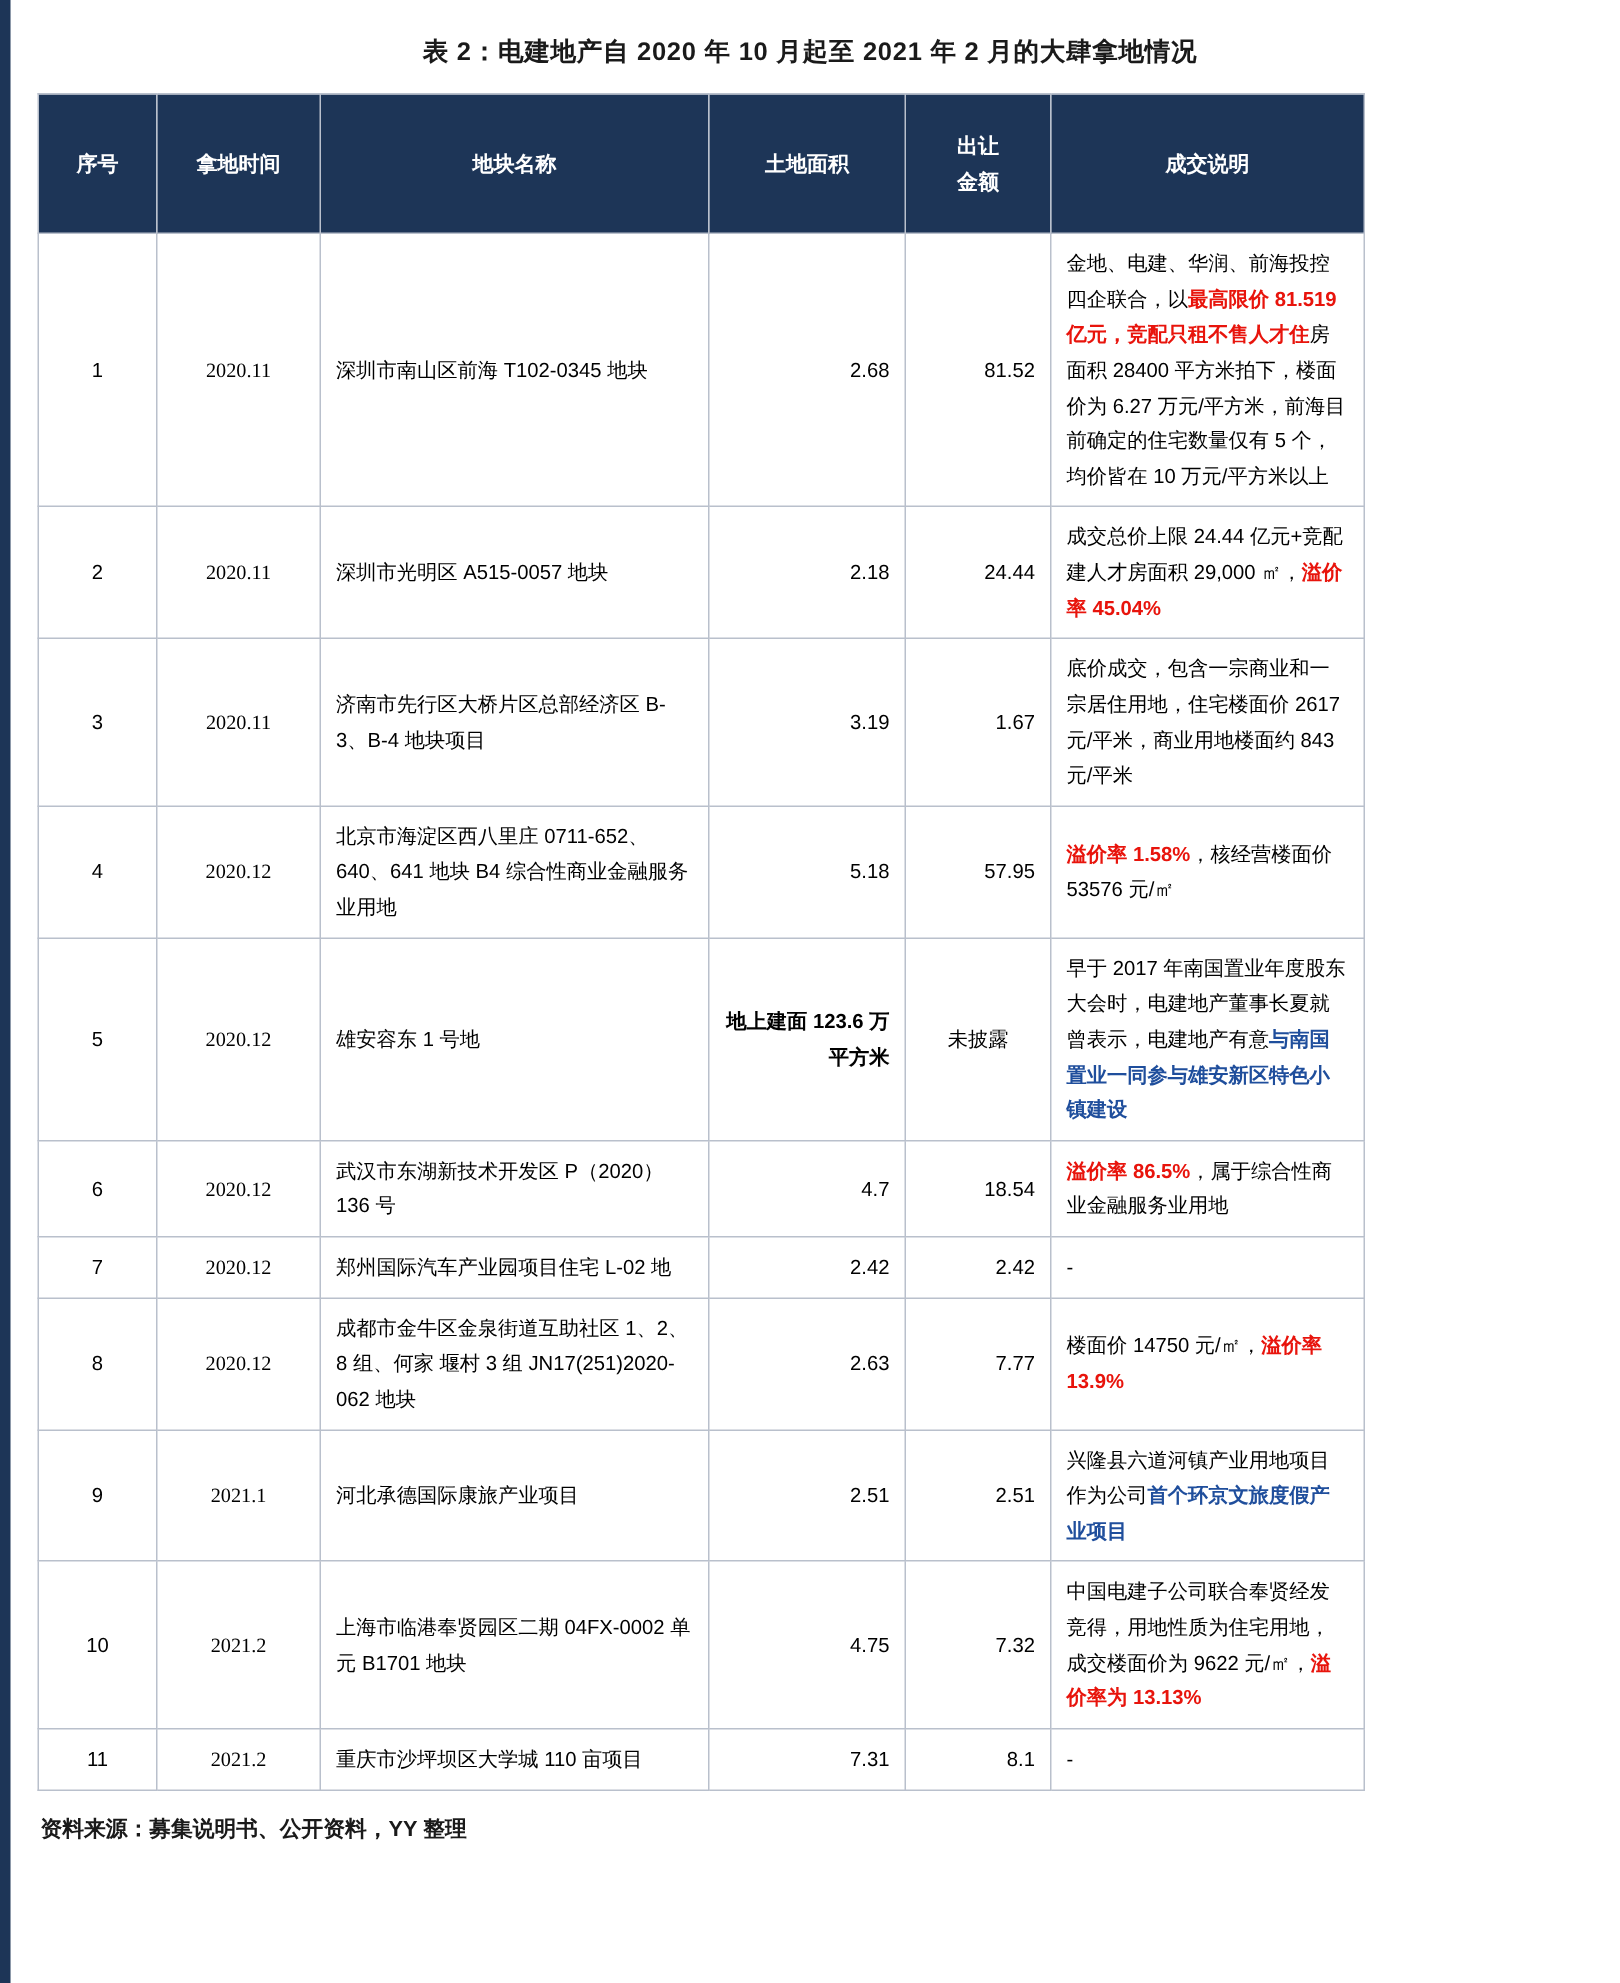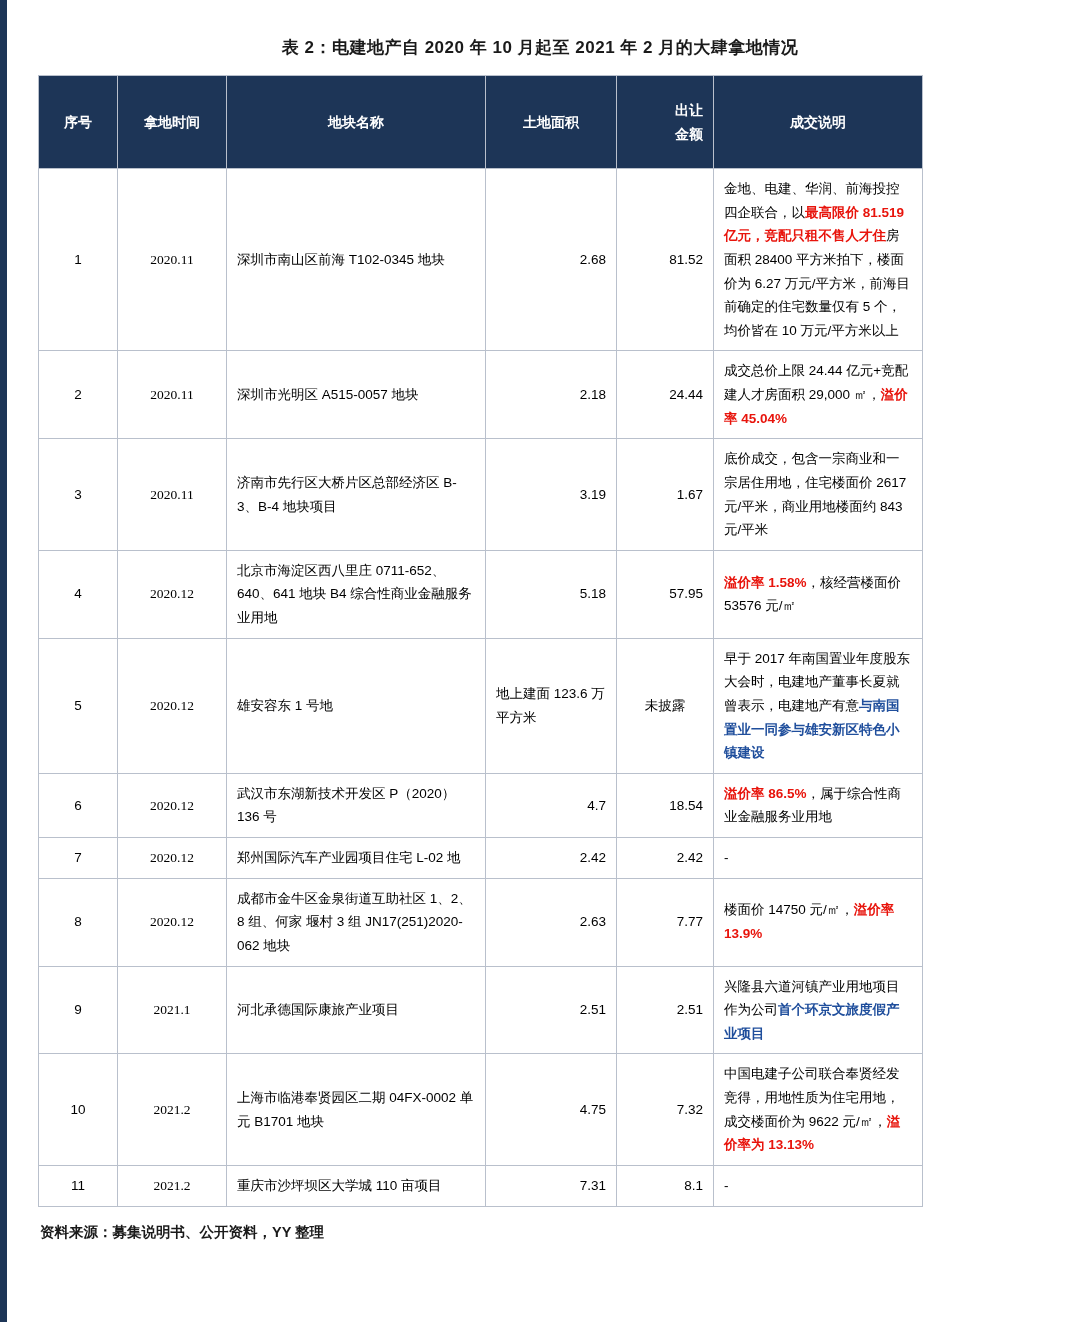--- a/index.html
+++ b/index.html
@@ -10,21 +10,21 @@
   body {
     width: 1080px;
     min-height: 1322px;
     font-family: "Liberation Sans", "DejaVu Sans", sans-serif;
     color: #000000;
     position: relative;
   }
   .page {
     width: 1080px;
     box-sizing: border-box;
-    padding: 16px;
+    padding: 3px;
     position: relative;
   }
   
   .left-bar {
     position: absolute;
     left: 0;
     top: 0;
     width: 7px;
     height: 1322px;
     background: #1d3557;
@@ -66,22 +66,22 @@
   td.c-idx   { text-align: center; width: 58px; }
   td.c-date  { text-align: center; width: 88px; font-family: Liberation Serif, serif; }
   td.c-name  { text-align: left;   width: 238px; }
   td.c-area  { text-align: right;  width: 110px; }
   td.c-amt   { text-align: right;  width: 76px; }
   td.c-desc  { text-align: left; }
   th.h-idx  { width: 58px; }
   th.h-date { width: 88px; }
   th.h-name { width: 238px; }
   th.h-area { width: 110px; }
-  th.h-amt  { width: 76px; text-align: right; }
-  .c-area.left-align { text-align: left; }
+  th.h-amt  { width: 76px; }
+  .c-area.left-align { text-align: right; font-weight: bold; }
   .c-amt.center-align { text-align: center; margin-top: 44px; }
   .red {
     color: #e8140c;
     font-weight: bold;
   }
   .blue {
     color: #1f4e9c;
     font-weight: bold;
   }
   .src {

